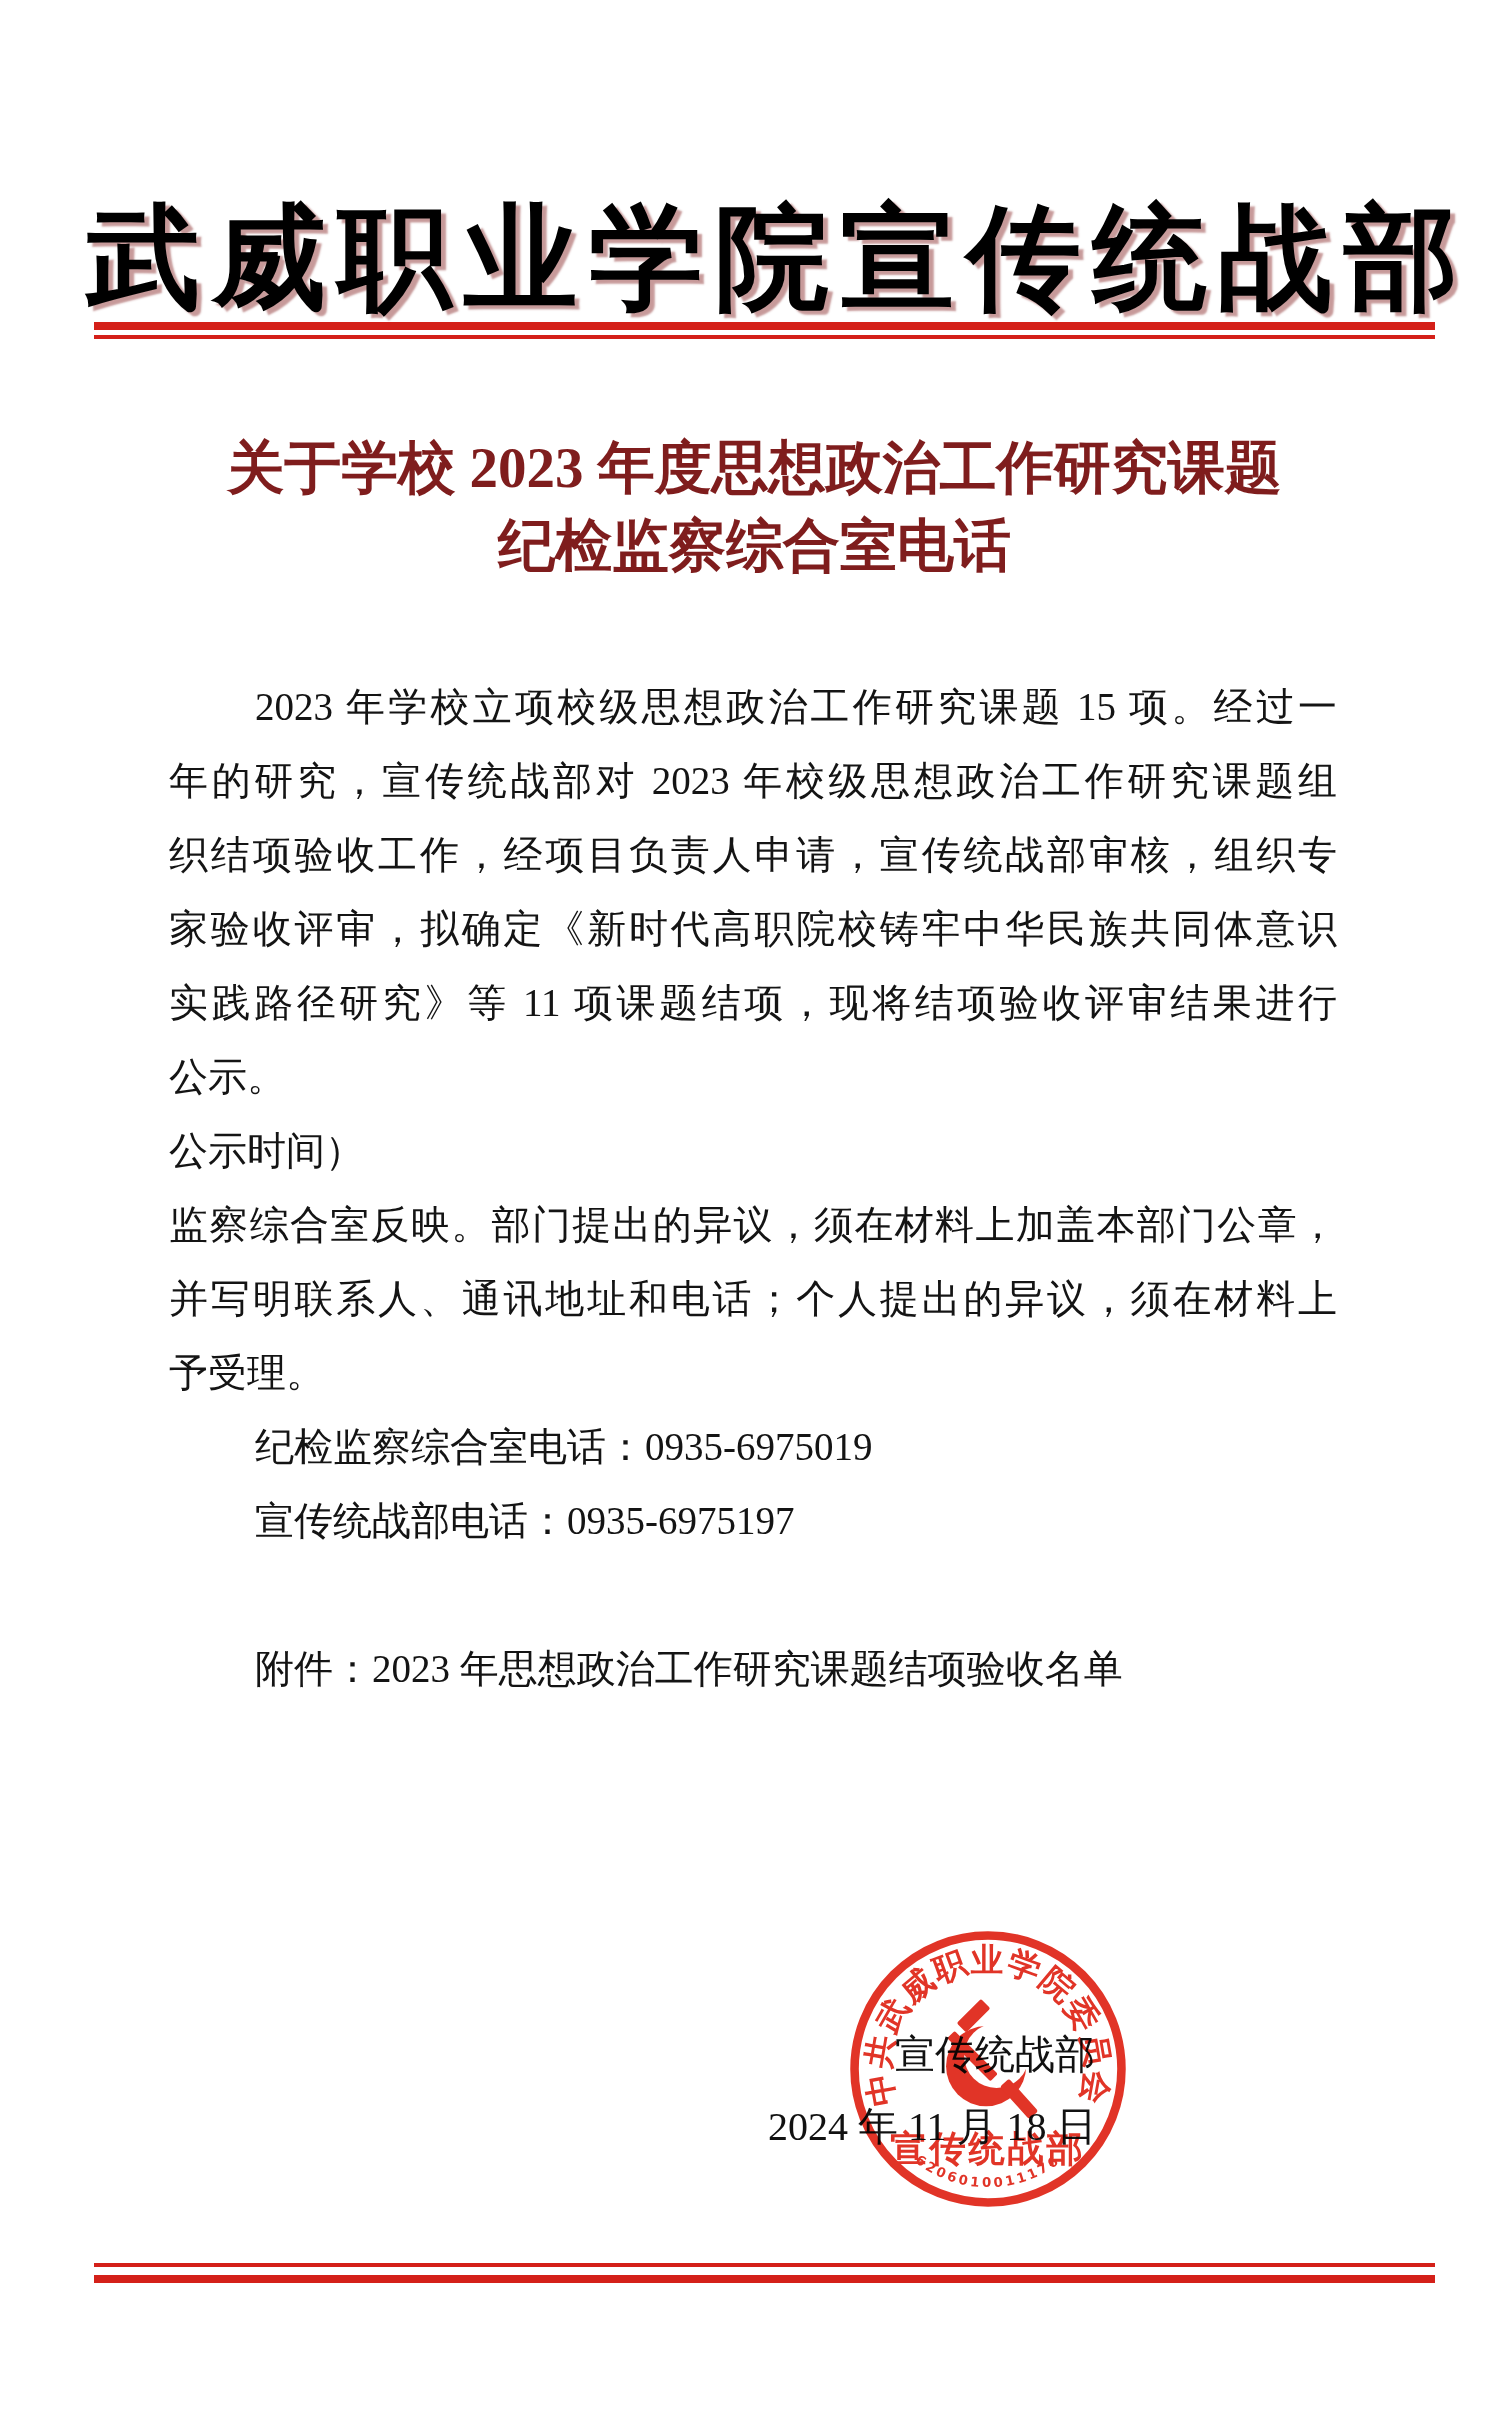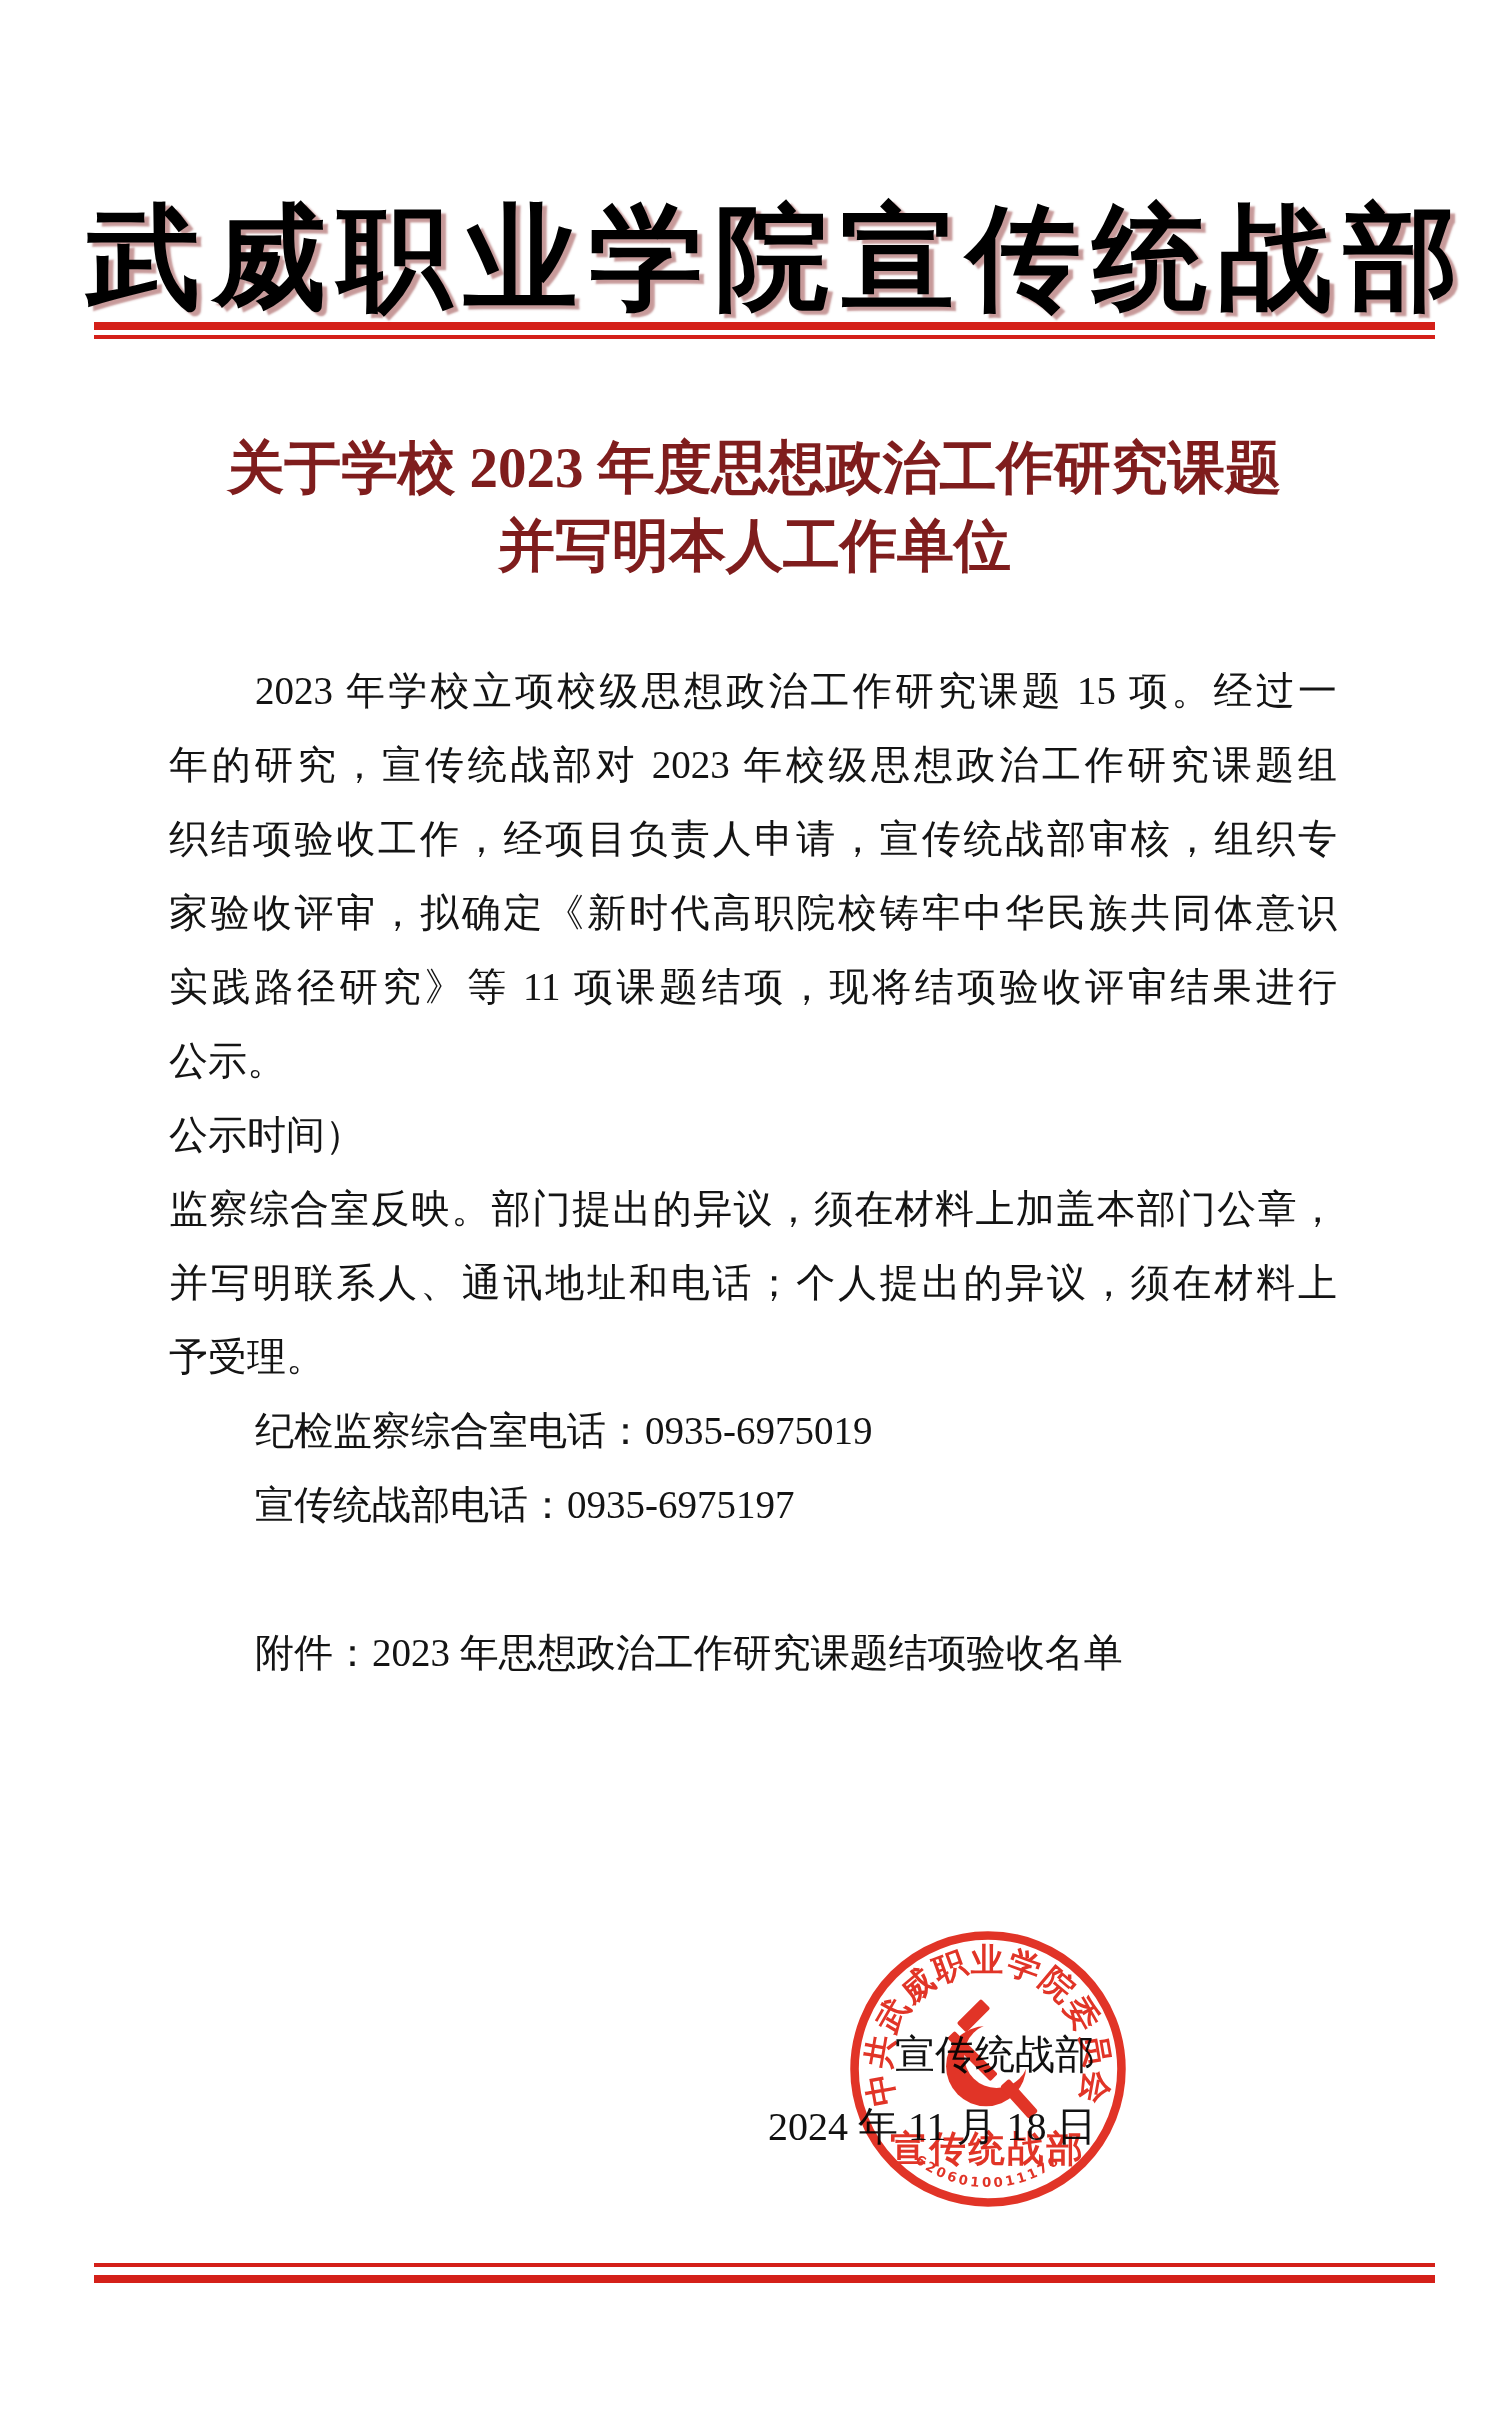--- a/index.html
+++ b/index.html
@@ -24,21 +24,21 @@
   #rule-bot-thick{top:2275px;}
 
   
   .doc-title{
     top:429px;left:0;width:1509px;text-align:center;
     font-size:57px;font-weight:700;line-height:78px;color:#7f1d1d;
   }
 
   
   .content{
-    top:654px;left:169px;width:1168px;
+    top:670px;left:169px;width:1168px;
     font-size:39px;line-height:74px;color:#141414;
   }
   .ln{height:74px;}
   .j{text-align:justify;text-align-last:justify;}
   .i{padding-left:86px;}
   .gap{margin-top:74px;}
 
   
   .sig-name{top:2027px;left:843px;width:304px;text-align:center;font-size:40px;white-space:nowrap;}
   .sig-date{top:2099px;left:768px;width:421px;text-align:left;font-size:40px;white-space:nowrap;}
@@ -50,21 +50,21 @@
 </style>
 </head>
 <body>
 
 <div class="abs masthead">武威职业学院宣传统战部</div>
 <div class="abs rule thick" id="rule-top-thick"></div>
 <div class="abs rule thin" id="rule-top-thin"></div>
 
 <div class="abs doc-title">
   <div>关于学校 2023 年度思想政治工作研究课题</div>
-  <div>并写明本人工作单位</div>
+  <div>纪检监察综合室电话</div>
 </div>
 
 <div class="abs content">
   <div class="ln i j">2023 年学校立项校级思想政治工作研究课题 15 项。经过一</div>
   <div class="ln j">年的研究，宣传统战部对 2023 年校级思想政治工作研究课题组</div>
   <div class="ln j">织结项验收工作，经项目负责人申请，宣传统战部审核，组织专</div>
   <div class="ln j">家验收评审，拟确定《新时代高职院校铸牢中华民族共同体意识</div>
   <div class="ln j">实践路径研究》等 11 项课题结项，现将结项验收评审结果进行</div>
   <div class="ln">公示。</div>
   <div class="ln">公示时间）</div>

